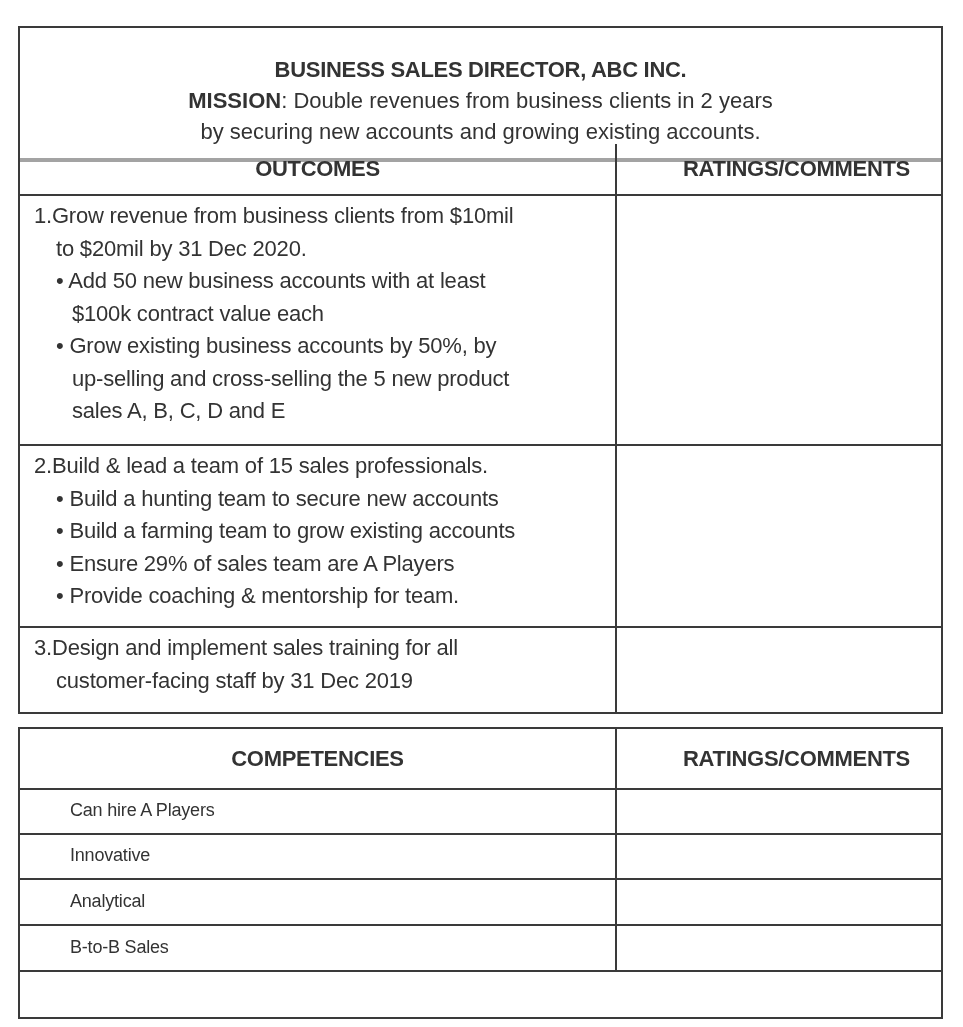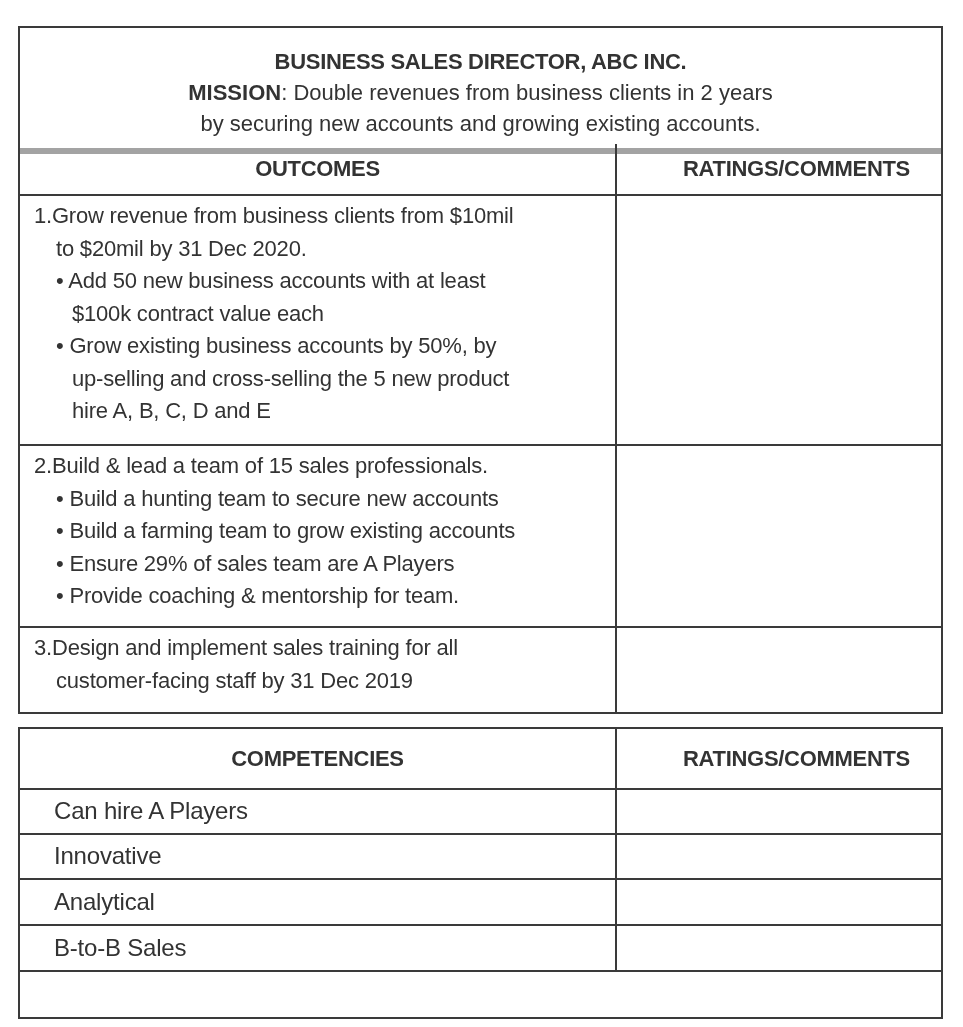--- a/index.html
+++ b/index.html
@@ -6,30 +6,30 @@
   body { width: 963px; height: 1027px; position: relative; overflow: hidden;
          font-family: "Liberation Sans", "DejaVu Sans", sans-serif; color: #333333; }
   .tbl { position: absolute; left: 18px; width: 925px; border: 2px solid #3a3a3a; box-sizing: border-box; }
   #t1 { top: 26px; height: 688px; }
   #t2 { top: 727px; height: 292px; }
   .row { position: absolute; left: 0; right: 0; border-bottom: 2px solid #3a3a3a; box-sizing: border-box; }
   .row.last { border-bottom: none; }
   .cell { position: absolute; top: 0; bottom: 0; box-sizing: border-box; }
   .c1 { left: 0; width: 597px; border-right: 2px solid #3a3a3a; }
   .c2 { left: 597px; right: 0; padding-left: 35px; }
-  .title-block { position: absolute; left: 0; right: 0; top: 8px; height: 118px; border-bottom: 6px solid #a3a3a3;
+  .title-block { position: absolute; left: 0; right: 0; top: 16px; height: 118px; border-bottom: 4px solid #a3a3a3;
                  text-align: center; font-size: 22px; line-height: 31px; padding-top: 10px; box-sizing: border-box; }
   .title-block .t { font-weight: bold; letter-spacing: -0.3px; }
   .title-block b { font-weight: bold; }
   .hdr { font-weight: bold; font-size: 22px; display: flex; align-items: center; justify-content: center; letter-spacing: -0.3px; }
   .outcome { padding: 6px 0 0 14px; font-size: 22px; line-height: 32.5px; letter-spacing: -0.2px; }
   .outcome .cont { padding-left: 22px; }
   .outcome .bul { padding-left: 22px; }
   .outcome .bulcont { padding-left: 38px; }
-  .comp { font-size: 24px; display: flex; align-items: center; padding-left: 34px; letter-spacing: -0.2px; }
+  .comp { font-size: 18px; display: flex; align-items: center; padding-left: 50px; letter-spacing: -0.2px; }
 </style>
 </head>
 <body>
 
 <div class="tbl" id="t1">
   <div class="title-block">
     <div class="t">BUSINESS SALES DIRECTOR, ABC INC.</div>
     <div><b>MISSION</b><span>: Double revenues from business clients in 2 years</span></div>
     <div>by securing new accounts and growing existing accounts.</div>
   </div>
@@ -40,21 +40,21 @@
   </div>
 
   <div class="row" style="top:166px;height:252px;">
     <div class="cell c1 outcome">
       <div>1.Grow revenue from business clients from $10mil</div>
       <div class="cont">to $20mil by 31 Dec 2020.</div>
       <div class="bul">• Add 50 new business accounts with at least</div>
       <div class="bulcont">$100k contract value each</div>
       <div class="bul">• Grow existing business accounts by 50%, by</div>
       <div class="bulcont">up-selling and cross-selling the 5 new product</div>
-      <div class="bulcont">hire A, B, C, D and E</div>
+      <div class="bulcont">sales A, B, C, D and E</div>
     </div>
     <div class="cell c2"></div>
   </div>
 
   <div class="row" style="top:416px;height:184px;">
     <div class="cell c1 outcome">
       <div>2.Build &amp; lead a team of 15 sales professionals.</div>
       <div class="bul">• Build a hunting team to secure new accounts</div>
       <div class="bul">• Build a farming team to grow existing accounts</div>
       <div class="bul">• Ensure 29% of sales team are A Players</div>

